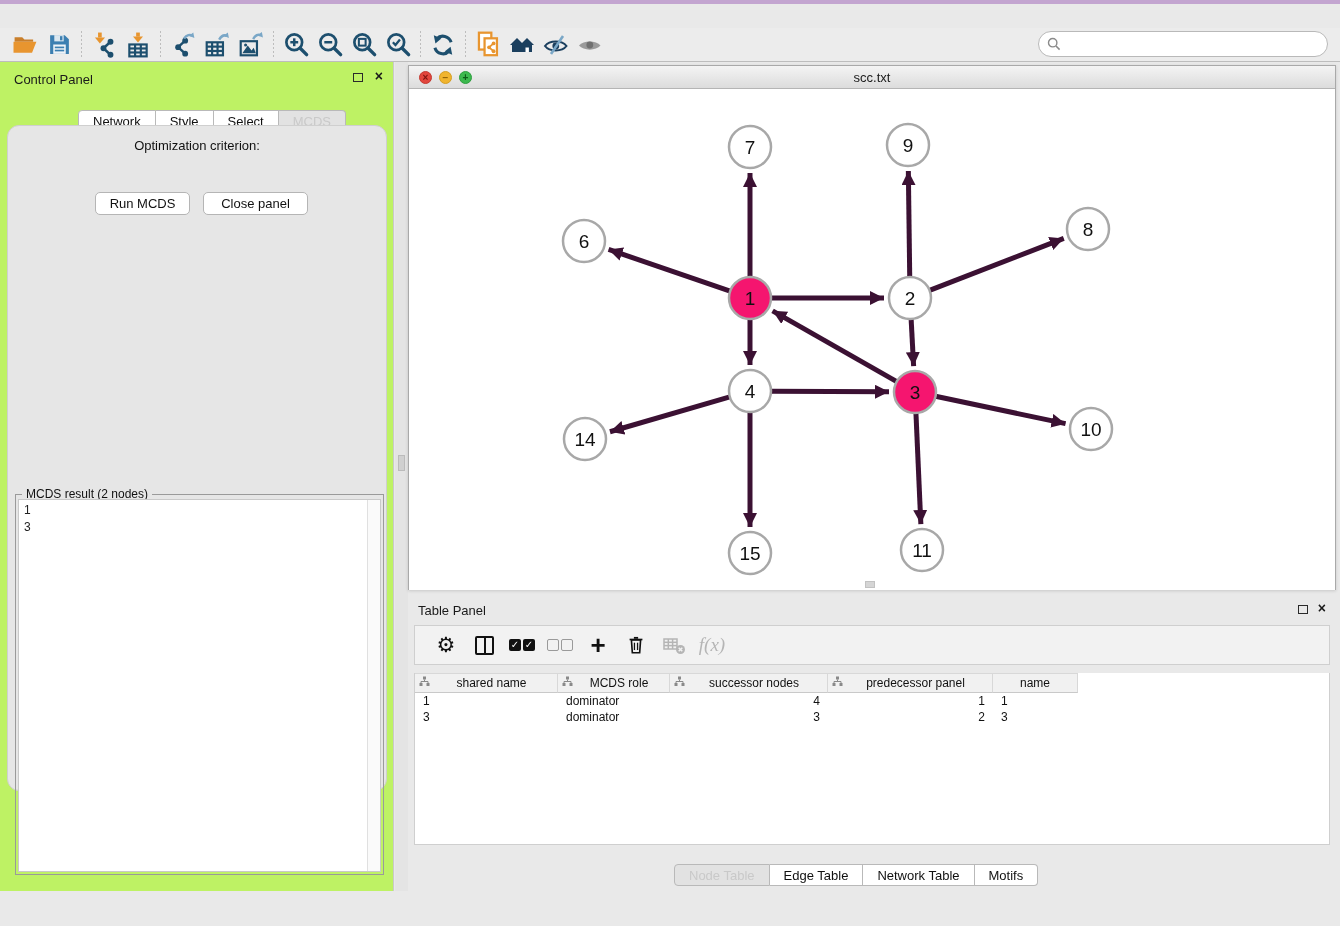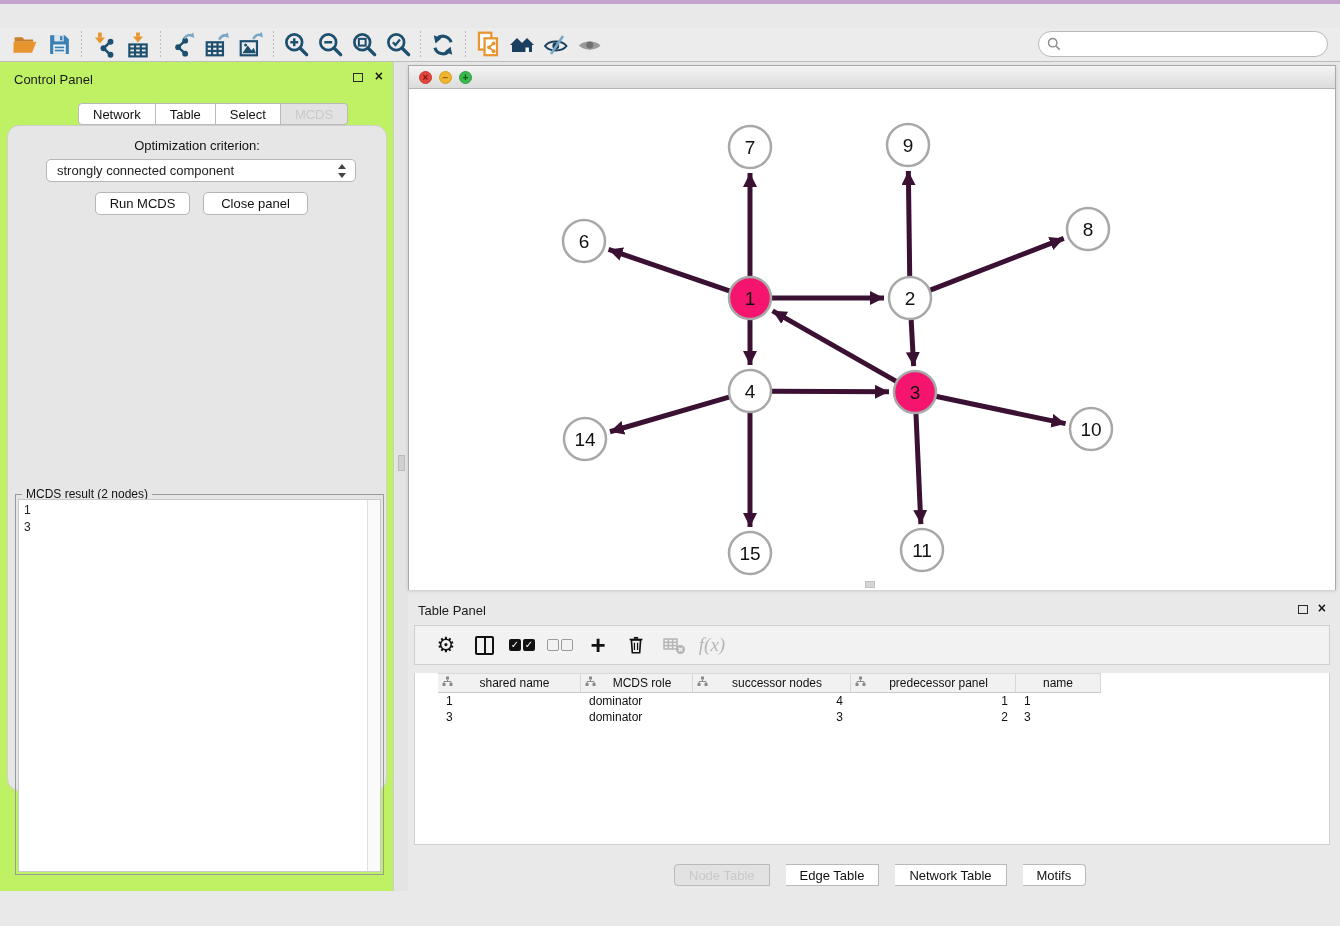--- a/index.html
+++ b/index.html
@@ -29,21 +29,21 @@
   
   .control-panel { position:absolute; left:0; top:62px; width:394px; height:829px; background:#bef264;
                    border-right:1px solid #c9c9c9; }
   .panel-header { position:absolute; left:0; top:0; width:100%; height:32px; }
   .panel-title { position:absolute; left:14px; top:10px; font-size:13px; color:#1a1a1a; }
   .float-btn { position:absolute; top:11px; width:10px; height:9px; border:1.6px solid #2a2a2a; background:transparent; }
   .close-btn { position:absolute; top:6px; font-size:14px; font-weight:bold; color:#1a1a1a; cursor:default; }
   .cp-float { right:30px; } .cp-close { right:10px; }
 
   .tabstrip { position:absolute; display:flex; }
-  .cp-tabs { left:78px; top:41px; }
+  .cp-tabs { left:78px; top:48px; }
   .tab { height:22px; padding:0 14px; display:flex; align-items:center; background:#fff;
          border:1px solid #b9b9b9; border-left:none; font-size:13px; font-weight:500; color:#111; }
   .tab:first-child { border-left:1px solid #b9b9b9; border-radius:4px 0 0 4px; }
   .tab:last-child { border-radius:0 4px 4px 0; }
   .tab.active { background:#e2e2e2; color:#c9c9c9; }
 
   .cp-content { position:absolute; left:7px; top:63px; width:380px; height:666px;
                 background:#e6e6e6; border:1px solid #cfcfcf; border-radius:12px; }
   .opt-label { position:absolute; left:0; top:12px; width:100%; text-align:center; font-size:13px; color:#111; }
   .criterion-select { position:absolute; left:38px; top:33px; width:310px; height:23px; background:#fff;
@@ -90,30 +90,30 @@
   .gear-glyph { font-size:21px; color:#111; }
   .col-glyph { width:19px; height:19px; border:2.2px solid #111; border-radius:2px; position:relative; }
   .col-glyph::after { content:""; position:absolute; left:7px; top:0; width:2.2px; height:100%; background:#111; }
   .chk { display:inline-block; width:12px; height:12px; margin:0 1px; }
   .chk.on { background:#111; color:#fff; font-size:10px; line-height:12px; text-align:center; border-radius:2px; }
   .chk.off { border:1.6px solid #9a9a9a; border-radius:2px; background:#f2f2f2; }
   .plus-glyph { font-size:26px; font-weight:bold; color:#111; line-height:1; }
   .fx-glyph { font-family:"Liberation Serif", serif; font-style:italic; font-size:19px; color:#b5b5b5;text-align:center; }
 
   .tp-table { position:absolute; left:6px; top:78px; width:916px; height:172px; background:#fff;
-              border:1px solid #cfcfcf; border-top:none;padding-left:23px; }
+              border:1px solid #cfcfcf; border-top:none; }
   .tp-head { display:flex; height:20px; }
   .th { background:#f1f1f1; border-right:1px solid #d8d8d8; border-top:1px solid #d8d8d8; border-bottom:1px solid #c9c9c9;
         display:flex; align-items:center; font-size:12px; color:#111; padding:0 4px; }
   .th .th-label { flex:1; text-align:center; }
   .tr { display:flex; height:16px; }
   .td { font-size:12px; color:#111; padding:0 8px; overflow:hidden; white-space:nowrap; display:flex; align-items:center; }
   .td.right { justify-content:flex-end; }
 
-  .tp-tabs { left:266px; top:269px;gap:16px; }
+  .tp-tabs { left:266px; top:269px; }
   .tp-tabs .tab { font-weight:500; }
 
   
   .status-bar { position:absolute; left:0; top:891px; width:1340px; height:35px; background:#e9e9e9; border-top:1px solid #c4c4c4; }
   .list-btn { position:absolute; left:10px; top:5px; width:30px; height:26px; background:#f4f4f4; border:1px solid #b0b0b0; 
               display:flex; align-items:center; justify-content:center; }
   .memory-btn { position:absolute; right:6px; top:6px; height:24px; background:#f4f4f4; border:1px solid #b0b0b0;
                 border-radius:2px; display:flex; align-items:center; padding:0 10px; font-size:12px; color:#111; gap:6px; }
   .mem-dot { width:11px; height:11px; border-radius:50%; background:#1e9e3e; }
 
@@ -302,33 +302,26 @@
   </div>
 
   <div class="control-panel">
     <div class="panel-header">
       <span class="panel-title">Control Panel</span>
       <span class="float-btn cp-float"></span>
       <span class="close-btn cp-close">×</span>
     </div>
     <div class="tabstrip cp-tabs">
       <div class="tab">Network</div>
-      <div class="tab">Table</div>
+      <div class="tab">Style</div>
       <div class="tab">Select</div>
       <div class="tab active">MCDS</div>
     </div>
     <div class="cp-content">
       <div class="opt-label">Optimization criterion:</div>
-      <div class="criterion-select">
-        <span>strongly connected component</span>
-        <span class="stepper">
-            <span class="up"></span>
-            <span class="down"></span>
-          </span>
-      </div>
       <button class="cp-btn run-btn">Run MCDS</button>
       <button class="cp-btn closep-btn">Close panel</button>
       <div class="mcds-fieldset">
         <span class="mcds-legend">MCDS result (2 nodes)</span>
         <div class="mcds-textarea">
           <div id="mcds-lines">
               <div>1</div>
               <div>3</div>
             </div>
           <div class="mcds-scroll"></div>
@@ -339,20 +332,21 @@
 
   <div class="vsplitter">
       <div class="handle"></div>
     </div>
 
   <div class="net-window">
     <div class="net-titlebar">
       <span class="mac-btn mac-close">×</span>
       <span class="mac-btn mac-min">−</span>
       <span class="mac-btn mac-zoom">+</span>
+      <div class="net-title">scc.txt</div>
     </div>
     <div class="net-canvas">
       <svg id="graph-svg" width="926" height="501">
         <defs>
           <marker id="arrow" markerUnits="userSpaceOnUse" markerWidth="16" markerHeight="14" refX="14" refY="7" orient="auto">
             <path d="M0,0 L14,7 L0,14 Z" fill="#3b1133"></path>
           </marker>
         </defs>
         <g id="edge-layer">
             <line x1="341" y1="188" x2="341" y2="84" stroke="#3b1133" stroke-width="5" marker-end="url(#arrow)"></line>

